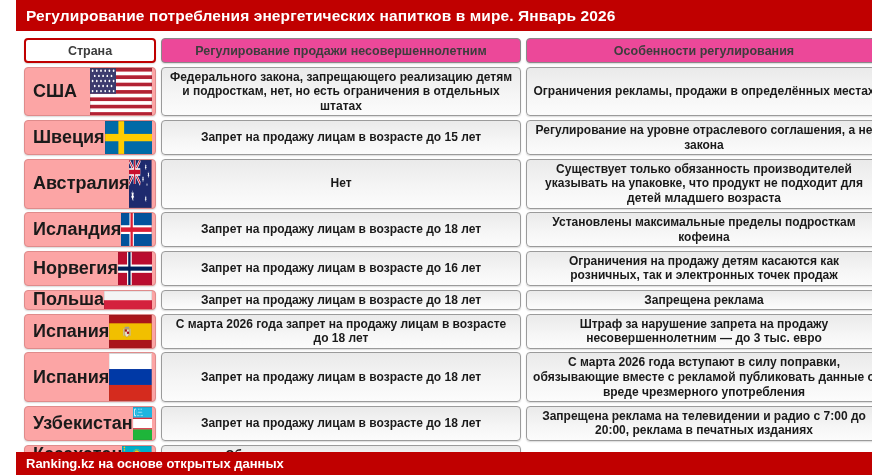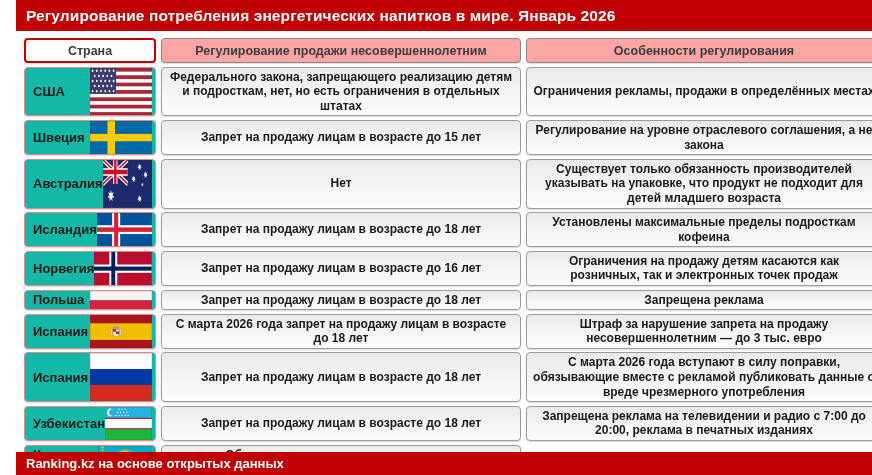--- a/index.html
+++ b/index.html
@@ -25,33 +25,33 @@
   .chead,.ghead,.gcell,.ccell{
     border-radius:4px;box-sizing:border-box;
     box-shadow:0 1px 1.5px rgba(0,0,0,.15);
     font-weight:bold;
   }
   .chead{
     border:2px solid #c00000;background:#fff;color:#3d3d3d;
     display:flex;align-items:center;justify-content:center;font-size:12.5px;
   }
   .ghead{
-    border:1.4px solid #8a8a8a;background:#fca5a5;color:#3d3d3d;
+    border:1.4px solid #8a8a8a;background:#ec4899;color:#3d3d3d;
     display:flex;align-items:center;justify-content:center;font-size:12.5px;
   }
   .gcell{
     border:1px solid #9b9b9b;
     background:linear-gradient(180deg,#eaeaea 0%,#f5f5f5 55%,#fcfcfc 100%);
     color:#1a1a1a;font-size:12px;line-height:1.22;text-align:center;
     display:flex;align-items:center;justify-content:center;
     padding:2px 6px;
   }
   .ccell{
-    border:1.3px solid #df8b8b;background:#14b8a6;color:#1a1a1a;
-    display:flex;align-items:center;font-size:13px;overflow:hidden;
+    border:1.3px solid #df8b8b;background:#fca5a5;color:#1a1a1a;
+    display:flex;align-items:center;font-size:18px;overflow:hidden;
   }
   .clabel{padding-left:8px;white-space:nowrap;}
   .flag{margin-left:auto;margin-right:3px;width:62px;align-self:stretch;display:block;}
   .flag svg{display:block;width:100%;height:100%;}
   .footer{
     margin-top:auto;height:23px;background:#c00000;color:#fff;
     display:flex;align-items:center;padding-left:10px;box-sizing:border-box;
     flex:0 0 auto;
   }
   .footer span{font-size:13px;font-weight:bold;}

